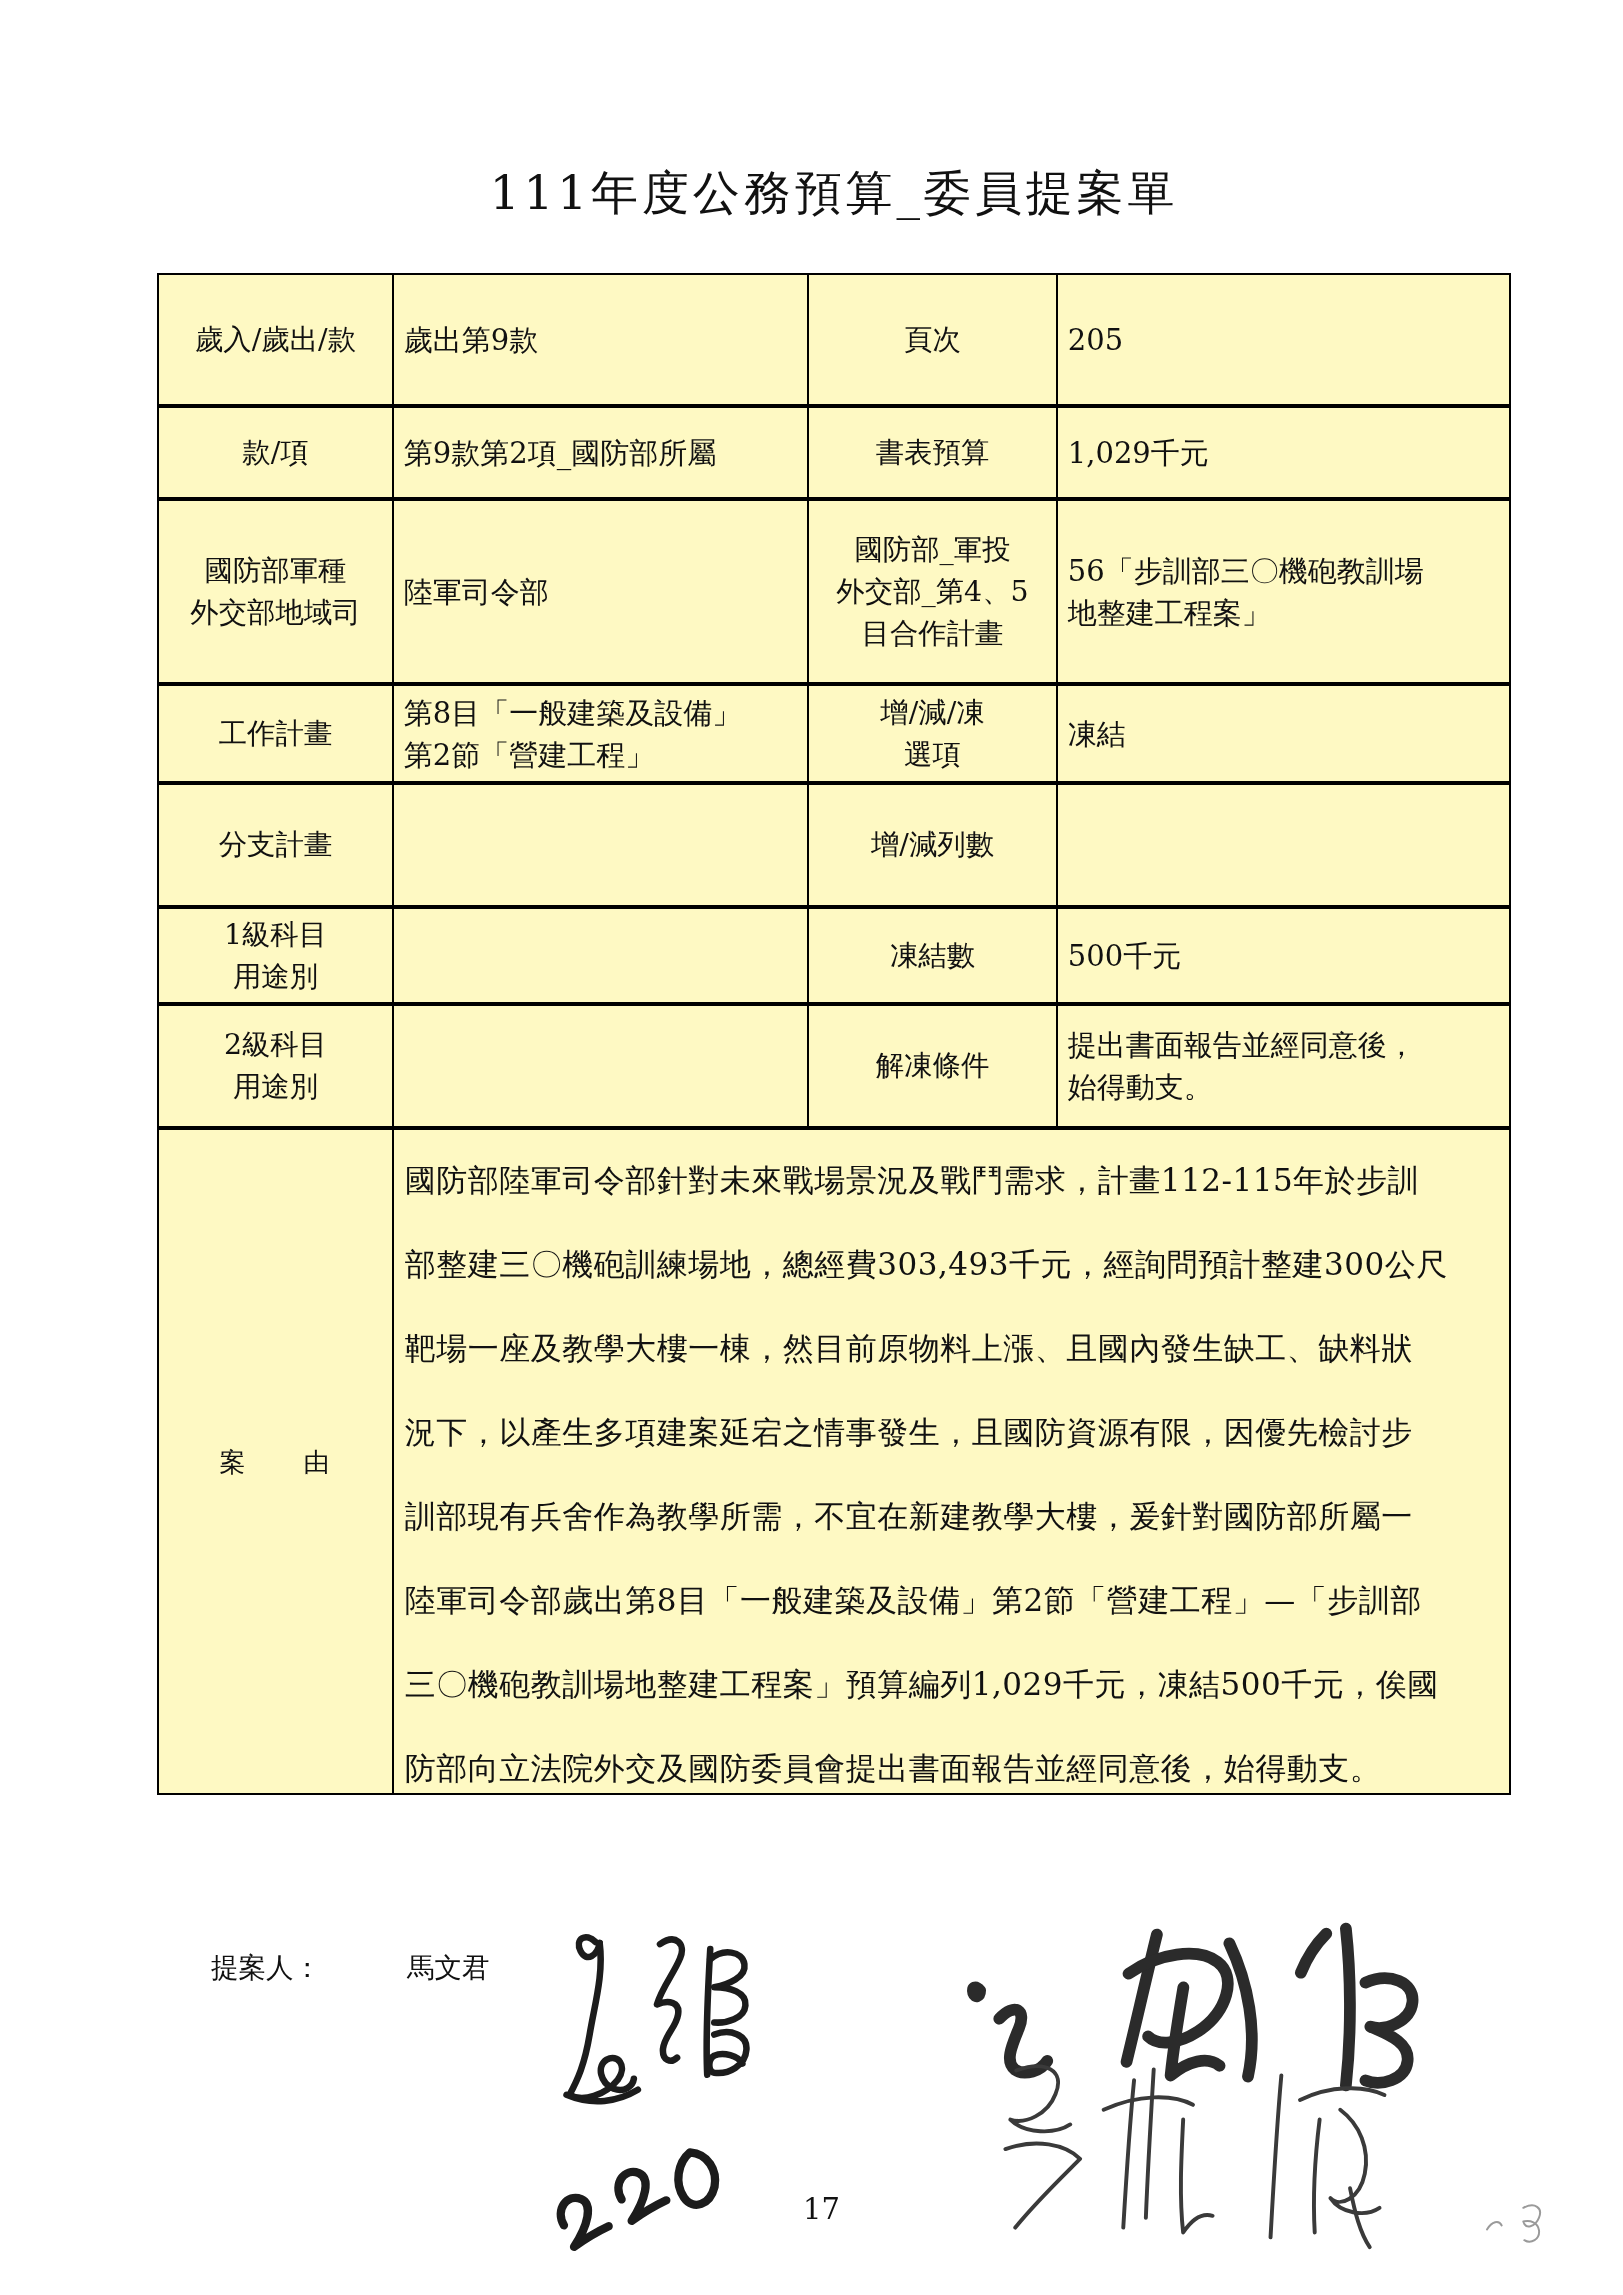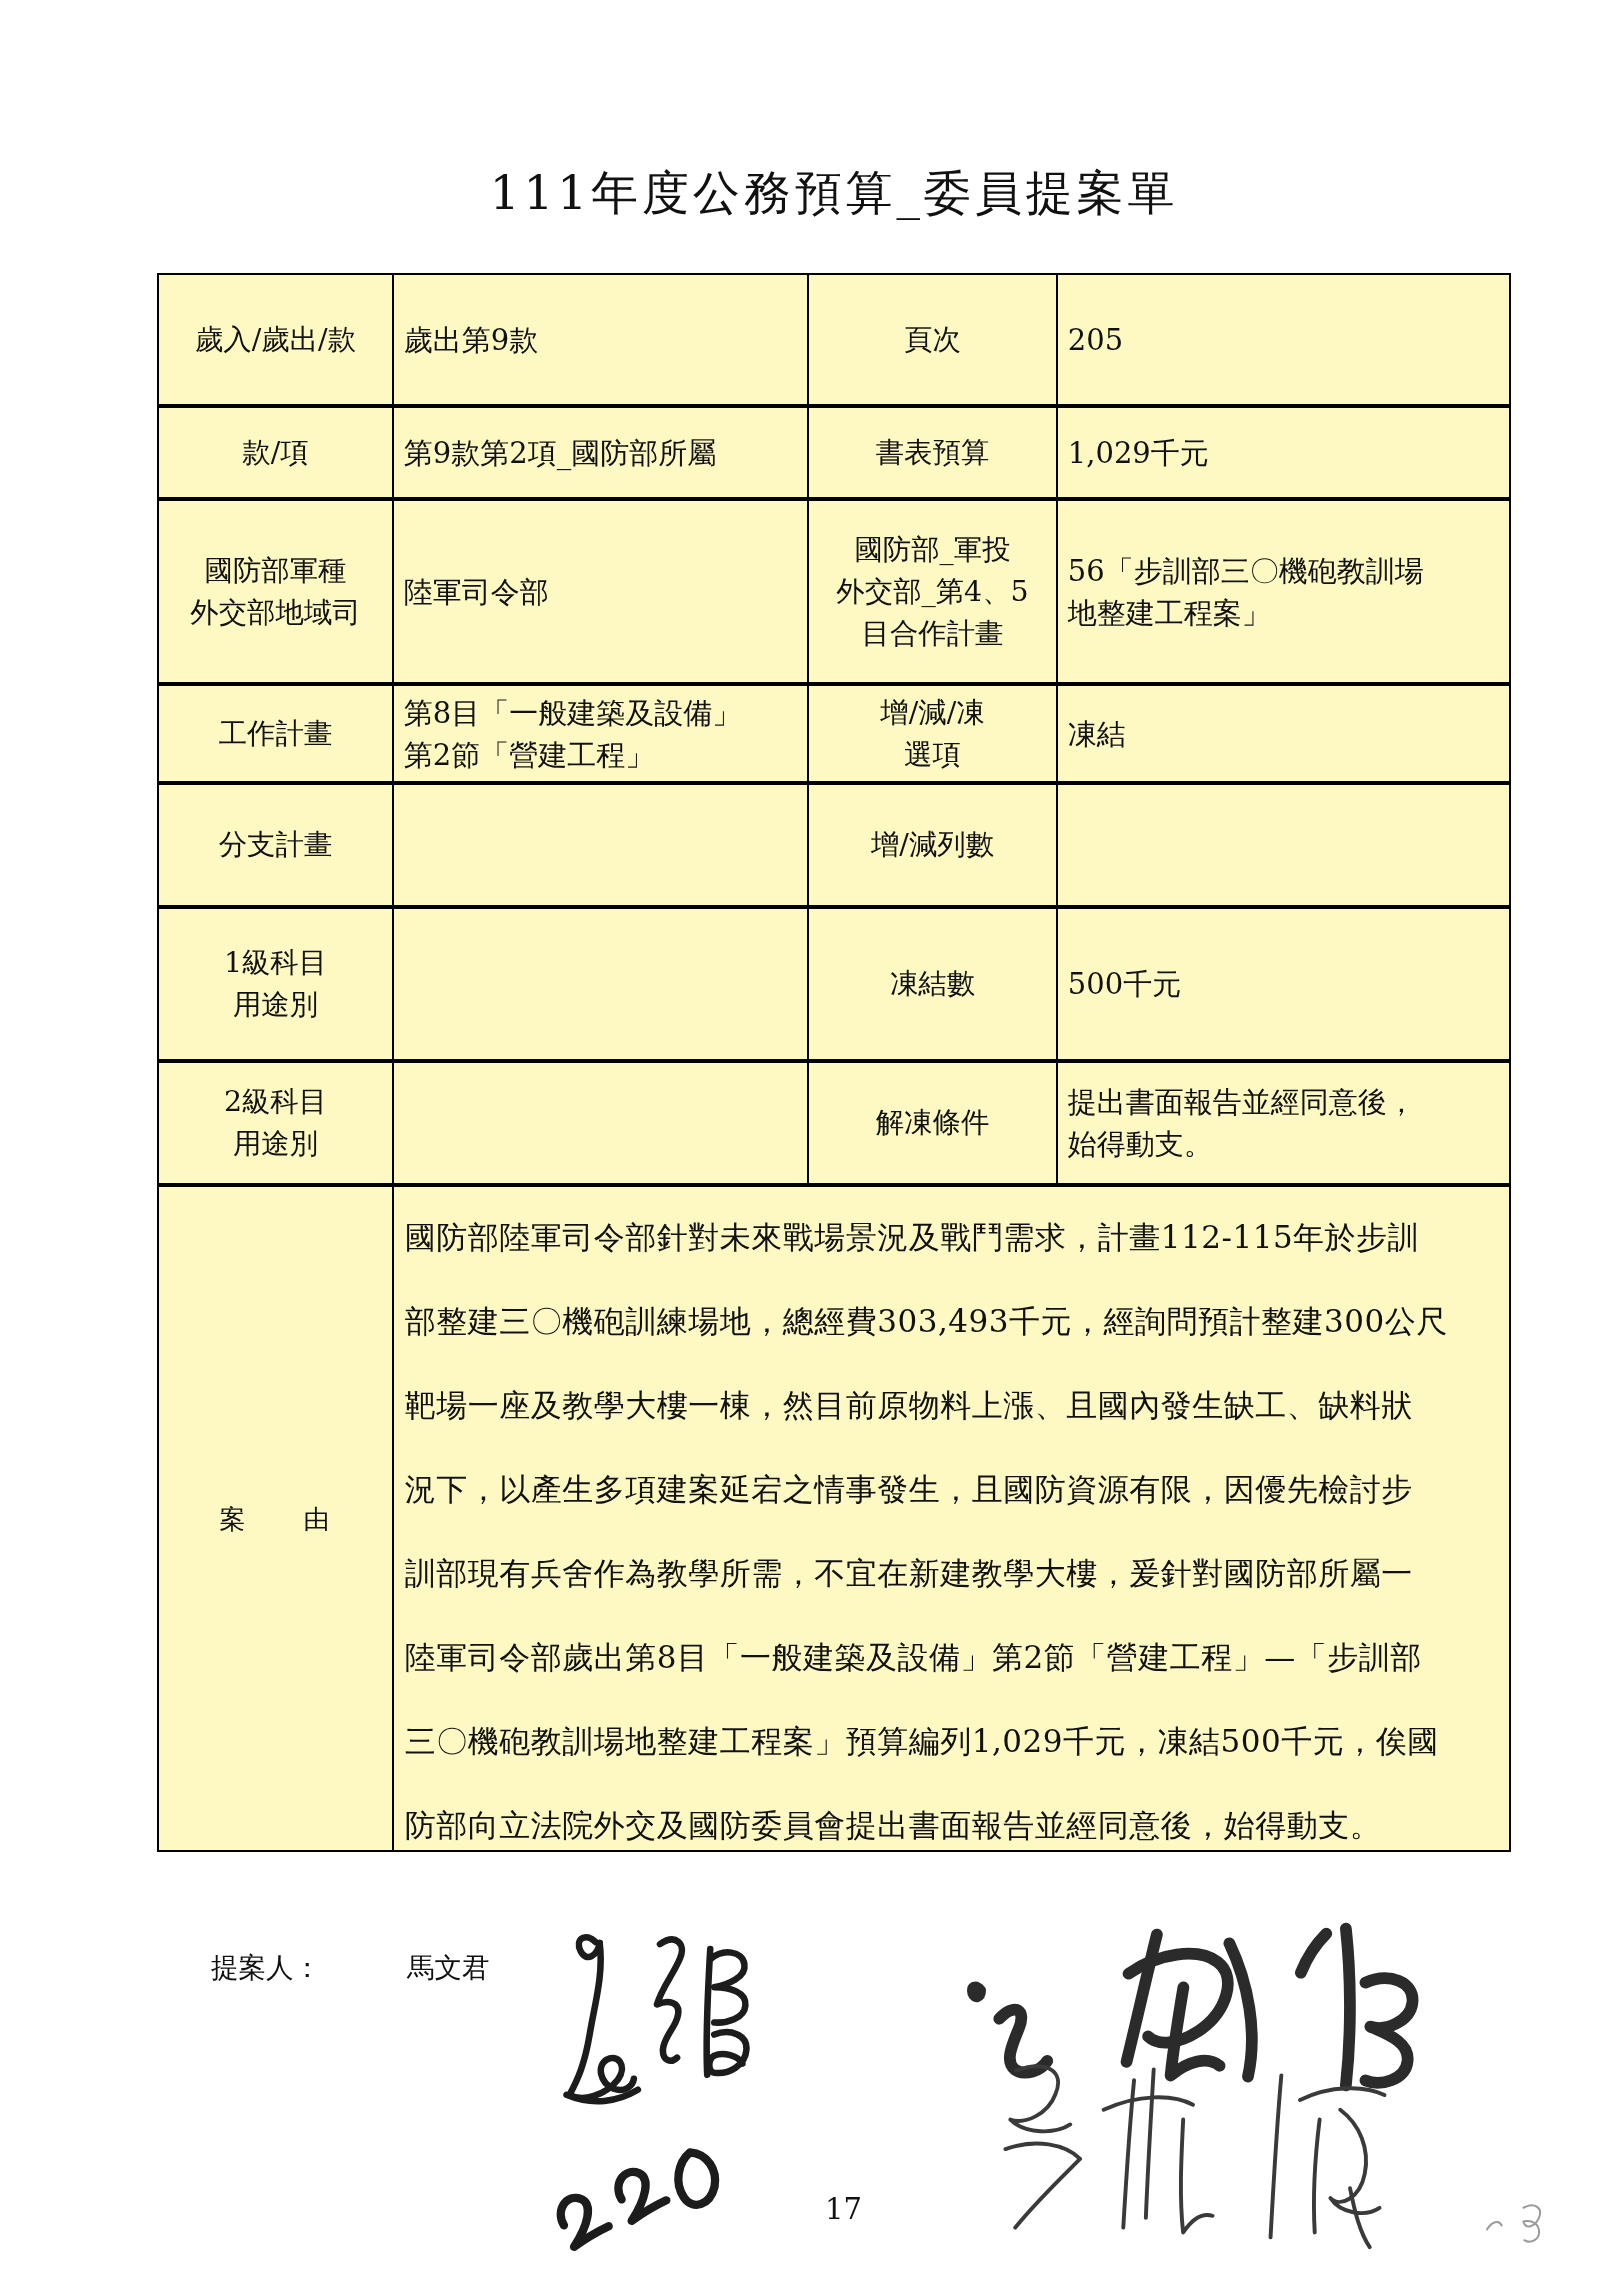--- a/index.html
+++ b/index.html
@@ -16,21 +16,21 @@
     margin:0;
   }
 
   .budget-table {
     position:absolute; left:157px; top:273px; width:1354px;
     border:2.9px solid #000; box-sizing:border-box; background:#fef9c3;
   }
   .trow { display:flex; box-sizing:border-box; border-top:4.4px solid #000; }
   .trow.first { border-top:none; }
   .r1{height:129px} .r2{height:93px} .r3{height:185px} .r4{height:99px}
-  .r5{height:124px} .r6{height:154px} .r7{height:124px} .r8{height:667px}
+  .r5{height:124px} .r6{height:97px} .r7{height:124px} .r8{height:667px}
 
   .cell {
     box-sizing:border-box; white-space:pre-line; display:flex;
     align-items:center; overflow:hidden;
   }
   .cell + .cell { border-left:2px solid #000; }
   .c1{width:233px} .c2{width:415px} .c3{width:249px} .c4{flex:1}
   .lab { justify-content:center; text-align:center; font-size:28.4px; line-height:42px; }
   .val { padding:3.9px 4.9px 3.9px 9.8px; font-size:29px; line-height:42px; text-align:left; }
 
@@ -148,21 +148,21 @@
   </div>
 
   <div class="sig ink-dark" style="left:540px; top:2139px; width:216px; height:118px; transform:rotate(-18deg);">
     <svg viewBox="0 0 440 240">
       <path d="M40,120 C32,84 66,60 90,80 C110,98 86,136 46,168 C78,158 110,152 126,150" stroke-width="17"></path>
       <path d="M168,106 C160,70 194,46 218,66 C238,84 214,122 174,154 C206,144 238,138 254,136" stroke-width="17"></path>
       <path d="M330,58 C300,70 280,108 290,142 C300,174 336,172 356,140 C372,110 364,72 330,58 Z" stroke-width="17"></path>
     </svg>
   </div>
 
-  <div class="page-number" style="left:809px; top:2192px;">17</div>
+  <div class="page-number" style="left:787px; top:2192px;">17</div>
 
   <div class="sig ink-marker" style="left:952px; top:1913px; width:495px; height:235px;">
     <svg viewBox="0 0 1010 480">
       <path d="M58,158 C48,146 38,150 42,164 C46,176 58,172 58,158 Z" stroke-width="22"></path>
       <path d="M96,216 C128,182 152,198 136,236 C120,274 108,304 128,320 C148,334 182,322 194,302" stroke-width="24"></path>
       <path d="M418,44 C398,124 376,222 356,304" stroke-width="24"></path>
       <path d="M360,124 C420,82 502,70 542,100 C582,130 562,202 502,242 C462,268 420,272 400,252" stroke-width="24"></path>
       <path d="M472,152 C462,212 452,272 446,332 C482,302 522,292 546,312" stroke-width="24"></path>
       <path d="M566,62 C604,142 624,242 604,334" stroke-width="24"></path>
       <path d="M764,42 C744,62 724,92 712,122" stroke-width="24"></path>

